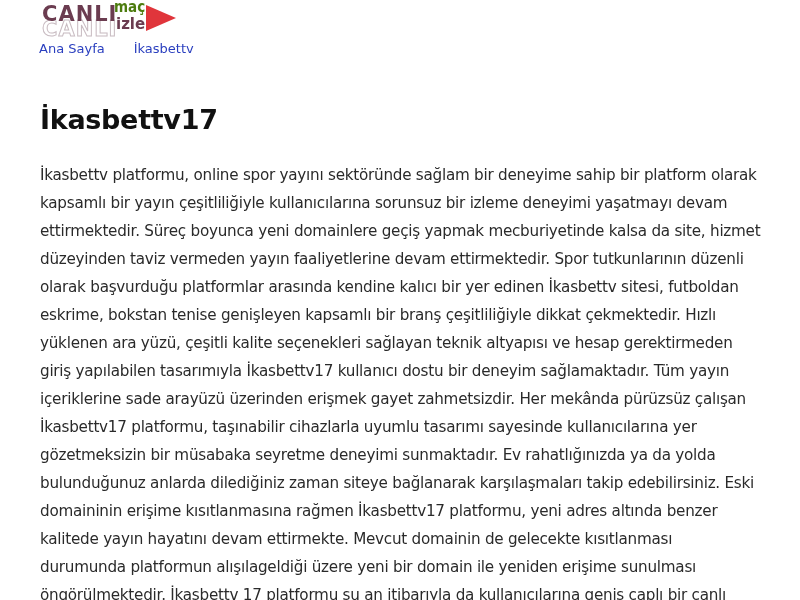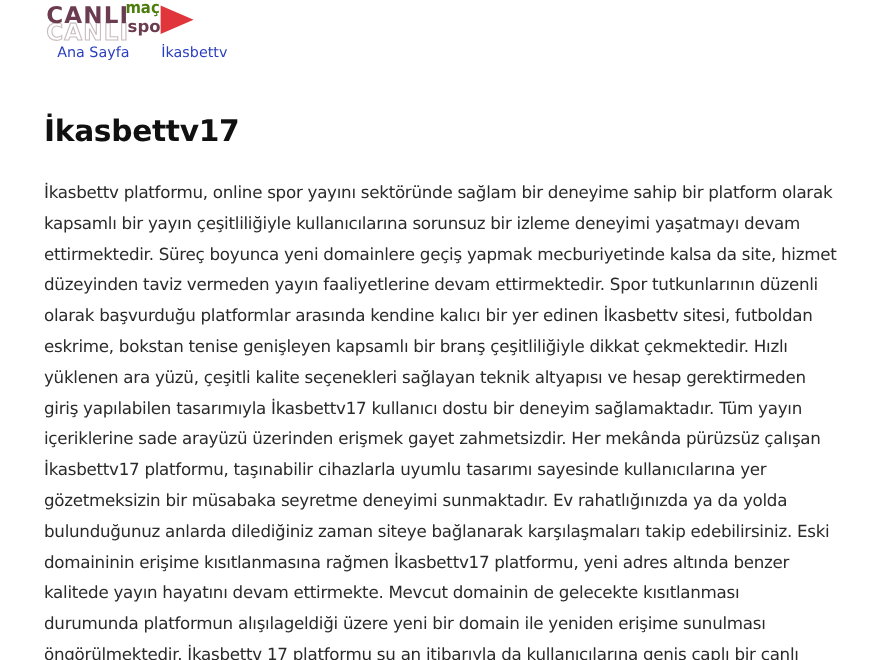--- a/index.html
+++ b/index.html
@@ -36,21 +36,21 @@
     font-size: 15px; color: #6b3c50; line-height: 16px;
   }
   .logo-play {
     position: absolute; left: 106px; top: 5px;
     width: 0; height: 0;
     border-top: 13px solid transparent;
     border-bottom: 13px solid transparent;
     border-left: 30px solid #e0353b;
   }
   .nav {
-    position: absolute; left: 52px; top: 41px;
+    position: absolute; left: 39px; top: 41px;
     display: flex; gap: 29px;
   }
   .nav a {
     font-family: "DejaVu Sans", sans-serif; font-size: 13px;
     color: #2a3fbf; text-decoration: none;
   }
   .main { padding: 0 40px; }
   h1 {
     margin: 33px 0 16px 0; font-size: 27px; font-weight: bold; color: #111111;
     font-family: "DejaVu Sans", sans-serif; letter-spacing: -0.3px;
@@ -63,21 +63,21 @@
   }
 </style>
 </head>
 <body>
 
 <div class="header">
   <a class="logo">
     <span class="logo-canli-shadow">CANLI</span>
     <span class="logo-canli">CANLI</span>
     <span class="logo-mac">maç</span>
-    <span class="logo-izle">spor</span>
+    <span class="logo-izle">izle</span>
     <span class="logo-play"></span>
   </a>
   <nav class="nav">
     <a>Ana Sayfa</a>
     <a>İkasbettv</a>
   </nav>
 </div>
 
 <main class="main">
   <h1>İkasbettv17</h1>

